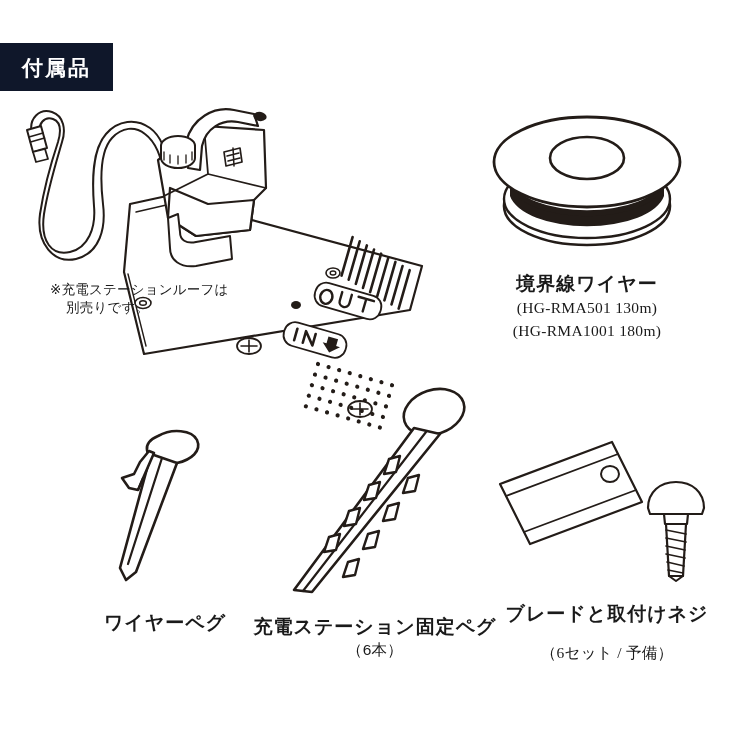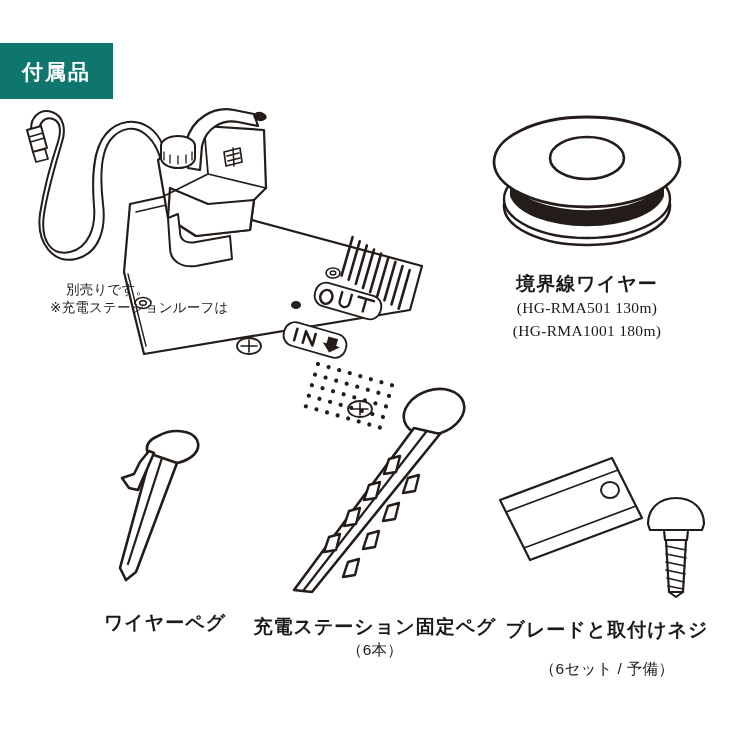--- a/index.html
+++ b/index.html
@@ -15,22 +15,22 @@
     color: #1a1a1a;
     overflow: hidden;
   }
 
   
   #header-badge {
     position: absolute;
     left: 0;
     top: 43px;
     width: 113px;
-    height: 56px;
-    background: #0f766e;
+    height: 48px;
+    background: #0f172a;
     display: flex;
     align-items: center;
     justify-content: center;
   }
   #header-badge .badge-text {
     color: #ffffff;
     font-size: 21px;
     font-weight: bold;
     letter-spacing: 2px;
     line-height: 1;
@@ -122,23 +122,24 @@
     top: 386px;
     width: 258px;
     height: 282px;
   }
   #station-peg-art { height: 212px; }
   #station-peg-caption { margin-top: 16px; }
   #station-peg-caption .sub { display: block; margin-top: 1px; }
 
   #item-blade-screw {
     left: 478px;
-    top: 444px;
+    top: 428px;
     width: 258px;
     height: 228px;
+    font-family: Liberation Serif, serif;
   }
   #blade-screw-art { height: 158px; }
   #blade-screw-caption { margin-top: 15px; }
   #blade-screw-caption .sub { display: block; margin-top: 17px; }
 
   .ln { fill: none; stroke: #231c18; stroke-linecap: round; stroke-linejoin: round; }
   .fillwhite { fill: #ffffff; }
   .solid { fill: #231c18; stroke: none; }
 </style>
 </head>
@@ -302,22 +303,22 @@
       <path class="solid" d="M236,18 a7,5 0 0,1 12,5 a7,5 0 0,1 -12,-5 Z"></path>
 
       <g>
         <path class="ln fillwhite" stroke-width="2" d="M150,122 L152,152 C152,164 162,172 178,170 L214,163 L212,140 L178,146 C168,148 162,144 162,136 L160,118 Z"></path>
       </g>
     </svg>
   </div>
 
   <div id="charging-station-caption" class="caption">
     <div class="note-block">
+      <span class="note">※充電ステーションルーフは</span>
       <span class="note indent">別売りです。</span>
-      <span class="note">※充電ステーションルーフは</span>
     </div>
   </div>
 </div>
 
 <div class="item" id="item-boundary-wire">
 
   <div id="boundary-wire-art" class="art">
     <svg viewBox="0 0 270 165" preserveAspectRatio="xMidYMid meet">
 
       <ellipse class="ln fillwhite" stroke-width="2.6" cx="135" cy="106" rx="83" ry="39"></ellipse>

